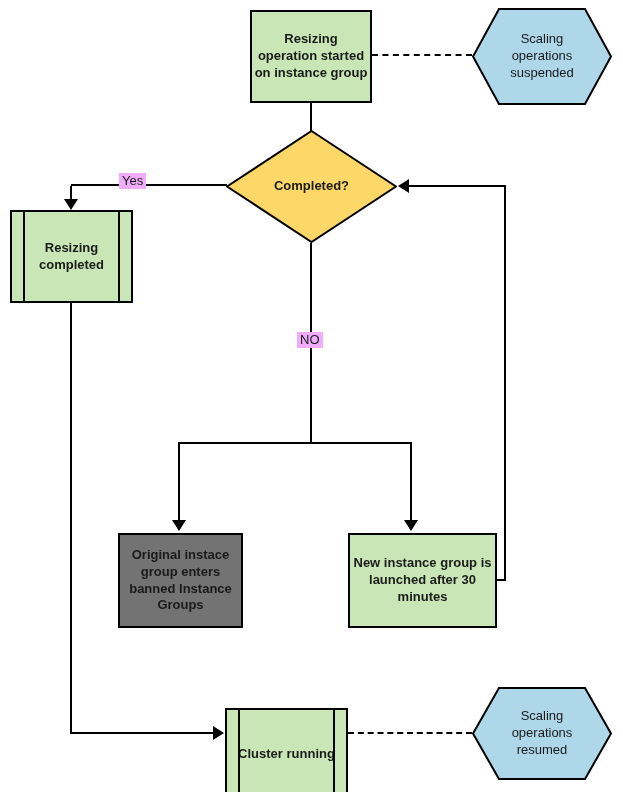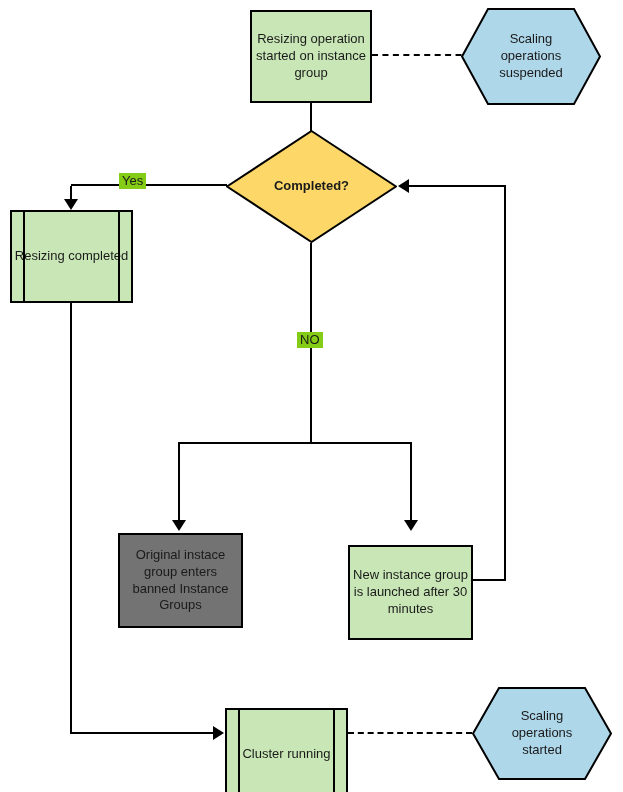--- a/index.html
+++ b/index.html
@@ -8,32 +8,32 @@
     font-family:"Liberation Sans", sans-serif; color:#1a1a1a; overflow:hidden;
   }
   .line { position:absolute; background:#000; }
   .dash { position:absolute; height:0; border-top:2px dashed #000; }
   .arrow { position:absolute; width:0; height:0; }
   .arrow.down  { border-left:7px solid transparent; border-right:7px solid transparent; border-top:11px solid #000; }
   .arrow.right { border-top:7px solid transparent; border-bottom:7px solid transparent; border-left:11px solid #000; }
   .arrow.left  { border-top:7px solid transparent; border-bottom:7px solid transparent; border-right:11px solid #000; }
   .node {
     position:absolute; display:flex; align-items:center; justify-content:center;
-    text-align:center; font-size:13px; line-height:1.3; box-sizing:border-box; padding:2px;
+    text-align:center; font-size:13px; line-height:1.3; box-sizing:border-box; padding:2px;font-weight:bold;
   }
   .rect { border:2px solid #000; }
   .shape-wrap { position:absolute; }
   .shape-wrap svg { display:block; width:100%; height:100%; }
   .shape-label {
     position:absolute; inset:0; display:flex; align-items:center; justify-content:center;
     text-align:center; font-size:13px; line-height:1.3; padding:0 18px;
   }
   .diamond-label { padding:0 30px; }
   .bar { position:absolute; top:0; bottom:0; width:2px; background:#000; }
-  .edge-label { position:absolute; background:#84cc16; font-size:13px; line-height:1.2; padding:0 3px; }
+  .edge-label { position:absolute; background:#f0abfc; font-size:13px; line-height:1.2; padding:0 3px; }
 </style>
 </head>
 <body>
 
 <div class="canvas">
 
   <div class="dash" style="left:372px; top:54px; width:100px;"></div>
   <div class="line" style="left:310px; top:103px; width:2px; height:28px;"></div>
 
   <div class="line" style="left:71px; top:184px; width:156px; height:2px;"></div>
@@ -58,21 +58,21 @@
 
   <div class="dash" style="left:348px; top:732px; width:124px;"></div>
 
   <div class="edge-label" style="left:119px; top:173px;">Yes</div>
   <div class="edge-label" style="left:297px; top:332px;">NO</div>
 
   <div class="node rect" style="left: 250px; top: 10px; width: 122px; height: 93px; background-color: rgb(201, 231, 182);">
     <span>Resizing operation started on instance group</span>
   </div>
 
-  <div class="shape-wrap" style="left:461px; top:8px; width:140px; height:97px;">
+  <div class="shape-wrap" style="left:472px; top:8px; width:140px; height:97px;">
     <svg viewBox="0 0 140 97">
       <polygon points="27,1 113,1 139,48.5 113,96 27,96 1,48.5" stroke="#000" stroke-width="2" fill="#aed7ea"></polygon>
     </svg>
     <div class="shape-label">Scaling operations suspended</div>
   </div>
 
   <div class="shape-wrap" style="left:226px; top:130px; width:171px; height:113px;font-weight:bold;">
     <svg viewBox="0 0 171 113">
       <polygon points="85.5,1 170,56.5 85.5,112 1,56.5" stroke="#000" stroke-width="2" fill="#fdd868"></polygon>
     </svg>
@@ -82,30 +82,30 @@
   <div class="node rect" style="left: 10px; top: 210px; width: 123px; height: 93px; background-color: rgb(201, 231, 182);">
     <div class="bar" style="left:11px;"></div>
     <div class="bar" style="right:11px;"></div>
     <span>Resizing completed</span>
   </div>
 
   <div class="node rect" style="left: 118px; top: 533px; width: 125px; height: 95px; background-color: #737373;">
     <span>Original instace group enters banned Instance Groups</span>
   </div>
 
-  <div class="node rect" style="left: 348px; top: 533px; width: 125px; height: 95px; background-color: rgb(201, 231, 182); margin-top: 12px;">
+  <div class="node rect" style="left: 348px; top: 533px; width: 149px; height: 95px; background-color: rgb(201, 231, 182);">
     <span>New instance group is launched after 30 minutes</span>
   </div>
 
   <div class="node rect" style="left: 225px; top: 708px; width: 123px; height: 92px; background-color: rgb(201, 231, 182);">
     <div class="bar" style="left:11px;"></div>
     <div class="bar" style="right:11px;"></div>
     <span>Cluster running</span>
   </div>
 
   <div class="shape-wrap" style="left:472px; top:687px; width:140px; height:93px;">
     <svg viewBox="0 0 140 93">
       <polygon points="27,1 113,1 139,46.5 113,92 27,92 1,46.5" stroke="#000" stroke-width="2" fill="#aed7ea"></polygon>
     </svg>
-    <div class="shape-label">Scaling operations started</div>
+    <div class="shape-label">Scaling operations resumed</div>
   </div>
 
 </div>
 
 </body></html>

